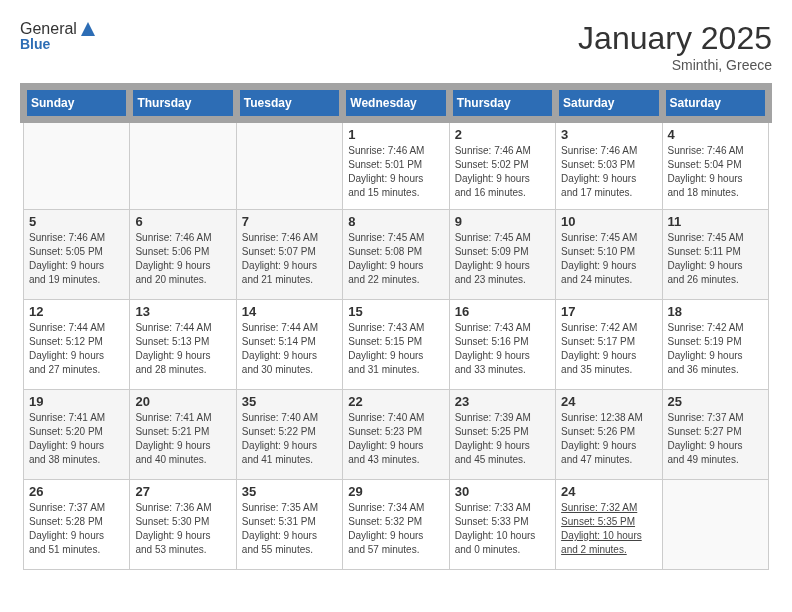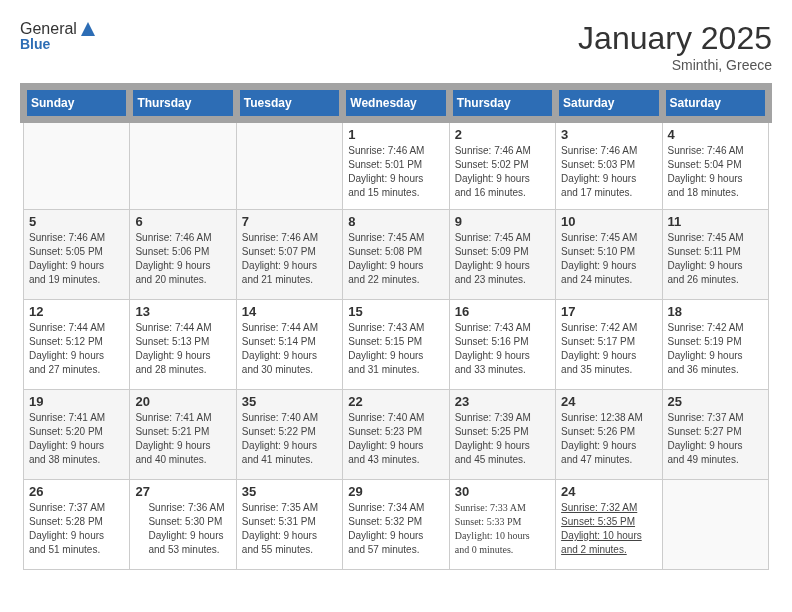--- a/index.html
+++ b/index.html
@@ -299,42 +299,42 @@
       <tr>
         <td>
           <div class="day-number">26</div>
           <div class="day-info" style="white-space: pre-line;">Sunrise: 7:37 AM
 Sunset: 5:28 PM
 Daylight: 9 hours
 and 51 minutes.</div>
         </td>
         <td>
           <div class="day-number">27</div>
-          <div class="day-info" style="white-space: pre-line; margin-left: 13px;">Sunrise: 7:36 AM
+          <div class="day-info" style="white-space: pre-line;">Sunrise: 7:36 AM
 Sunset: 5:30 PM
 Daylight: 9 hours
 and 53 minutes.</div>
         </td>
         <td>
           <div class="day-number">35</div>
           <div class="day-info" style="white-space: pre-line;">Sunrise: 7:35 AM
 Sunset: 5:31 PM
 Daylight: 9 hours
 and 55 minutes.</div>
         </td>
         <td>
           <div class="day-number">29</div>
           <div class="day-info" style="white-space: pre-line;">Sunrise: 7:34 AM
 Sunset: 5:32 PM
 Daylight: 9 hours
 and 57 minutes.</div>
         </td>
         <td>
           <div class="day-number">30</div>
-          <div class="day-info" style="white-space: pre-line; font-family: Liberation Serif, serif;">Sunrise: 7:33 AM
+          <div class="day-info" style="white-space: pre-line;">Sunrise: 7:33 AM
 Sunset: 5:33 PM
 Daylight: 10 hours
 and 0 minutes.</div>
         </td>
         <td>
           <div class="day-number">24</div>
           <div class="day-info" style="white-space: pre-line; text-decoration: underline;">Sunrise: 7:32 AM
 Sunset: 5:35 PM
 Daylight: 10 hours
 and 2 minutes.</div>

